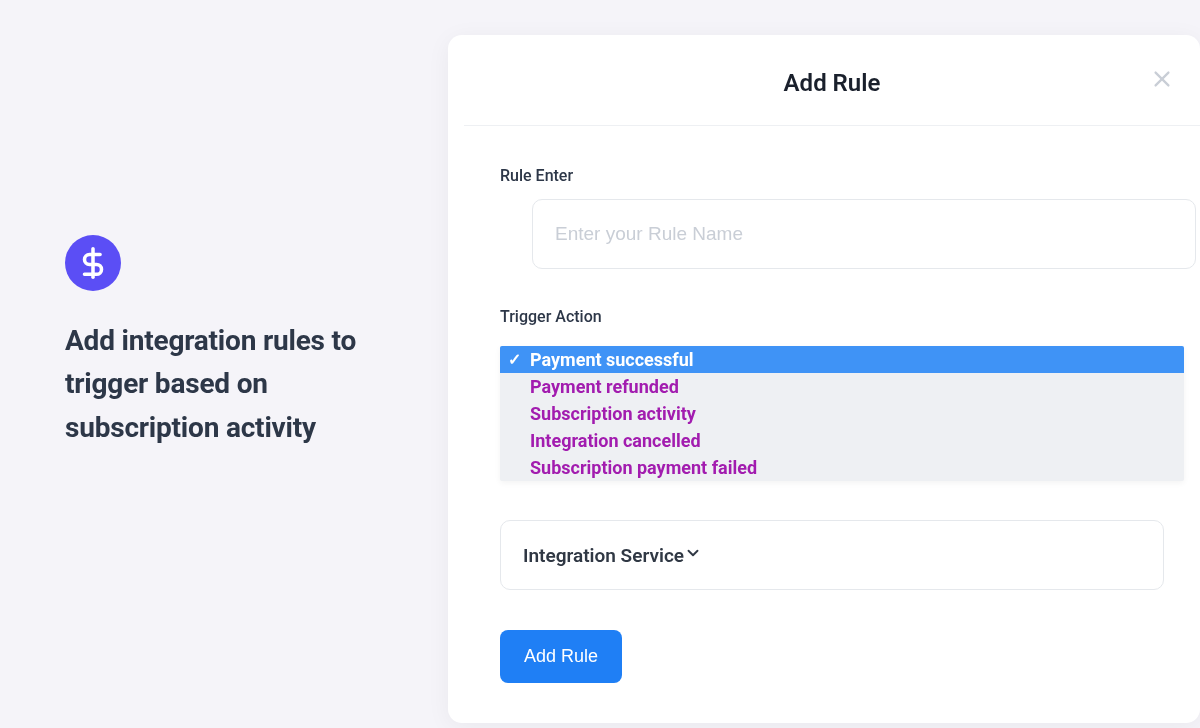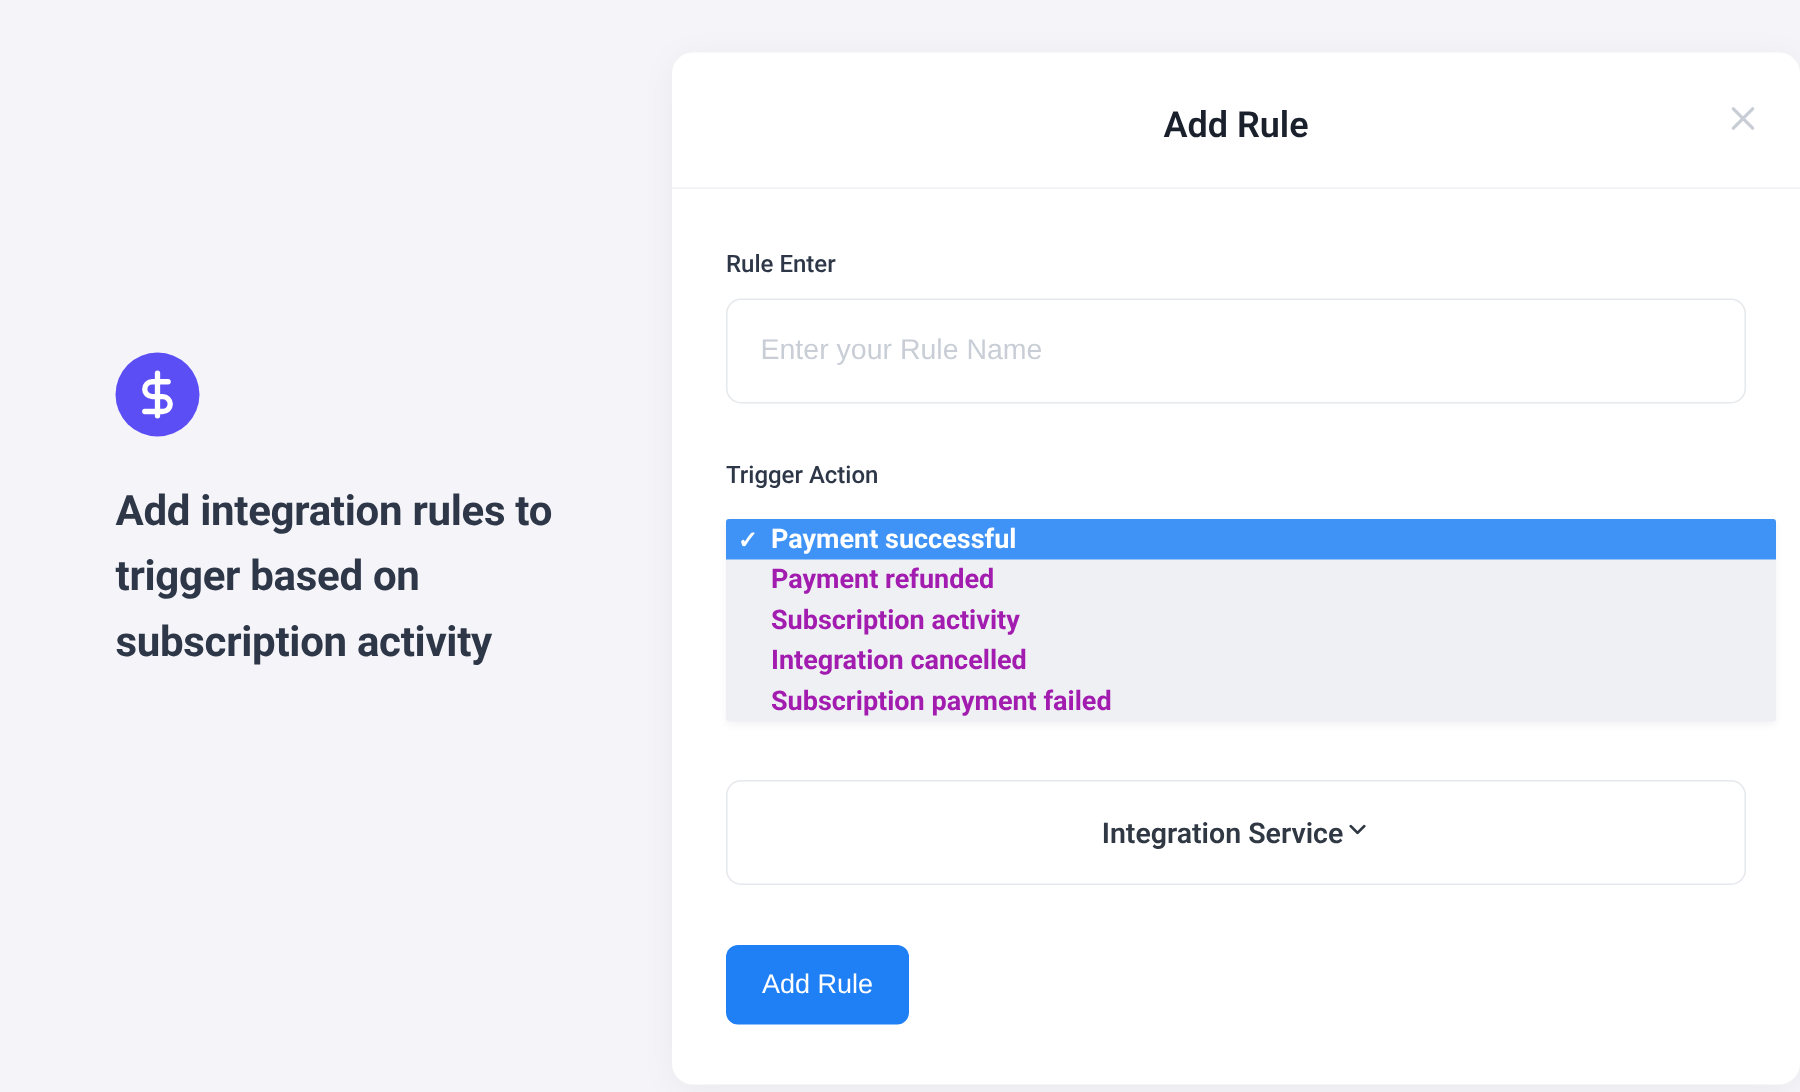--- a/index.html
+++ b/index.html
@@ -6,21 +6,21 @@
     body {
       font-family: -apple-system, BlinkMacSystemFont, "Segoe UI", Roboto, Helvetica, Arial, sans-serif;
       background: #f5f4f9;
       width: 1200px;
       height: 728px;
       overflow: hidden;
       position: relative;
     }
     .left-panel {
       position: absolute;
-      left: 77px;
+      left: 65px;
       top: 235px;
       width: 340px;
     }
     .dollar-badge {
       width: 56px;
       height: 56px;
       background: #5b4ef5;
       border-radius: 50%;
       display: flex;
       align-items: center;
@@ -37,20 +37,21 @@
     }
     .modal {
       position: absolute;
       left: 448px;
       top: 35px;
       width: 752px;
       background: #fff;
       border-radius: 14px;
       box-shadow: 0 4px 24px rgba(0,0,0,0.05);
       padding-bottom: 40px;
+      padding-left: 16px;
     }
     .modal-header {
       display: flex;
       align-items: center;
       justify-content: center;
       position: relative;
       padding: 34px 0 28px 0;
       border-bottom: 1px solid #eef0f3;
     }
     .modal-title {
@@ -84,31 +85,32 @@
     }
     .text-input {
       width: 100%;
       height: 70px;
       border: 1px solid #e5e8ec;
       border-radius: 10px;
       padding: 0 22px;
       font-size: 19px;
       color: #c2410c;
       outline: none;
+      margin-left: 32px;
     }
     .text-input::placeholder { color: #c9ced6; }
     .select-box {
       width: 100%;
       height: 70px;
       border: 1px solid #e5e8ec;
       border-radius: 10px;
       padding: 0 22px;
       display: flex;
       align-items: center;
-      justify-content: center;
+      justify-content: flex-start;
       cursor: pointer;
       position: relative;
     }
     .select-value {
       font-size: 19px;
       font-weight: 600;
       color: #303844;
     }
     .chevron {
       color: #303844;

